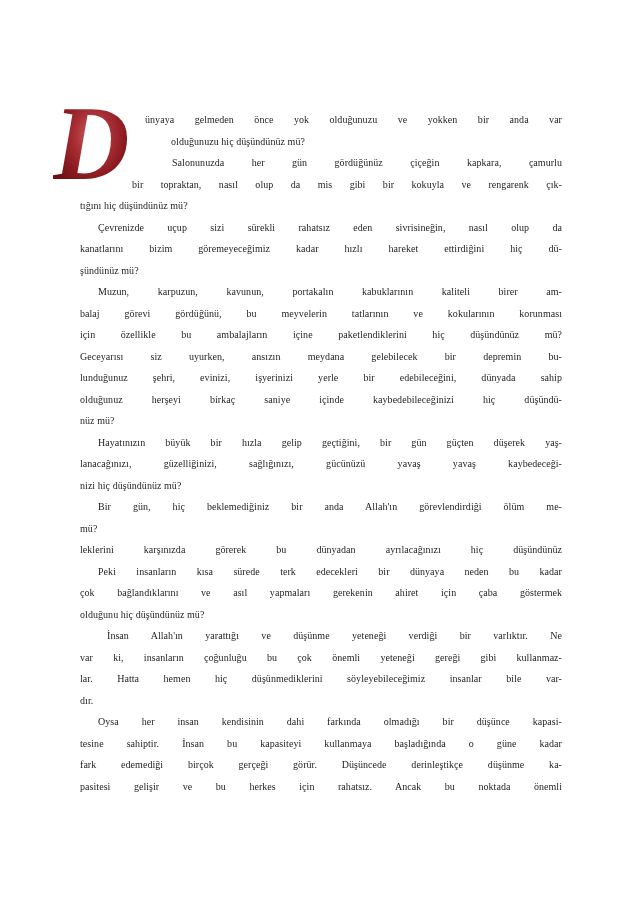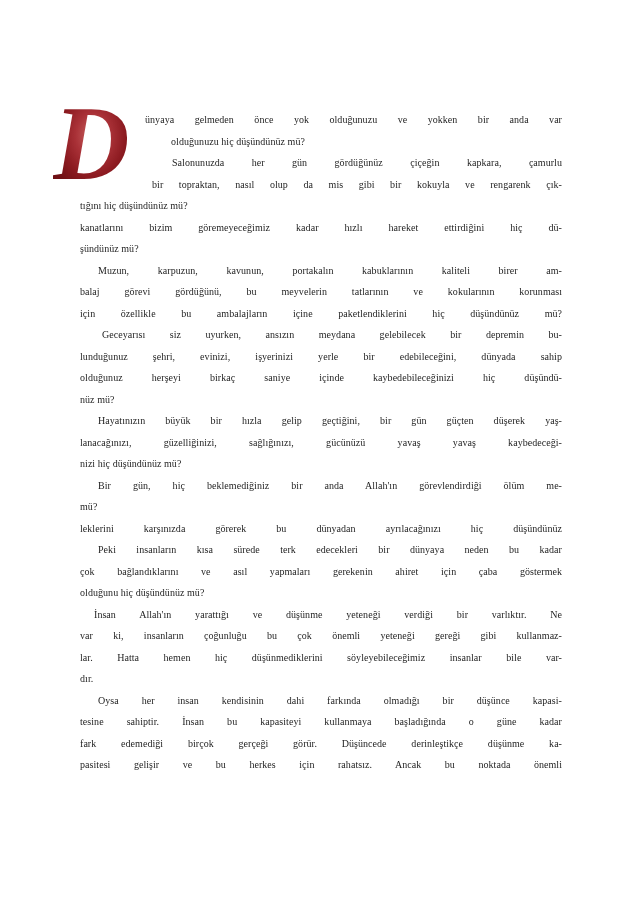--- a/index.html
+++ b/index.html
@@ -73,55 +73,56 @@
 
 <div class="page">
   <span class="dropcap">D</span>
   <div class="text-block" id="paragraphs-root" style="color: rgb(30, 30, 30);">
       <div class="paragraph">
         <div class="line" style="margin-left: 65px;">ünyaya gelmeden önce yok olduğunuzu ve yokken bir anda var</div>
         <div class="line para-last" style="margin-left: 91px;">olduğunuzu hiç düşündünüz mü?</div>
       </div>
       <div class="paragraph">
         <div class="line" style="margin-left: 92px;">Salonunuzda her gün gördüğünüz çiçeğin kapkara, çamurlu</div>
-        <div class="line" style="margin-left: 72px;">bir topraktan, nasıl olup da mis gibi bir kokuyla ve rengarenk çık-</div>
+        <div class="line" style="margin-left: 52px;">bir topraktan, nasıl olup da mis gibi bir kokuyla ve rengarenk çık-</div>
         <div class="line para-last">tığını hiç düşündünüz mü?</div>
       </div>
       <div class="paragraph">
+        <div class="line" style="margin-left: 18px;">Çevrenizde uçup sizi sürekli rahatsız eden sivrisineğin, nasıl olup da</div>
         <div class="line">kanatlarını bizim göremeyeceğimiz kadar hızlı hareket ettirdiğini hiç dü-</div>
         <div class="line para-last">şündünüz mü?</div>
       </div>
       <div class="paragraph">
         <div class="line" style="margin-left: 18px;">Muzun, karpuzun, kavunun, portakalın kabuklarının kaliteli birer am-</div>
         <div class="line">balaj görevi gördüğünü, bu meyvelerin tatlarının ve kokularının korunması</div>
         <div class="line">için özellikle bu ambalajların içine paketlendiklerini hiç düşündünüz mü?</div>
       </div>
       <div class="paragraph">
-        <div class="line" style="margin-left: 22px;">Geceyarısı siz uyurken, ansızın meydana gelebilecek bir depremin bu-</div>
+        <div class="line" style="">Geceyarısı siz uyurken, ansızın meydana gelebilecek bir depremin bu-</div>
         <div class="line">lunduğunuz şehri, evinizi, işyerinizi yerle bir edebileceğini, dünyada sahip</div>
         <div class="line">olduğunuz herşeyi birkaç saniye içinde kaybedebileceğinizi hiç düşündü-</div>
         <div class="line para-last">nüz mü?</div>
       </div>
       <div class="paragraph">
         <div class="line" style="margin-left: 18px; font-family: Liberation Serif, serif;">Hayatınızın büyük bir hızla gelip geçtiğini, bir gün güçten düşerek yaş-</div>
         <div class="line">lanacağınızı, güzelliğinizi, sağlığınızı, gücünüzü yavaş yavaş kaybedeceği-</div>
         <div class="line para-last">nizi hiç düşündünüz mü?</div>
       </div>
       <div class="paragraph">
         <div class="line" style="margin-left: 18px;">Bir gün, hiç beklemediğiniz bir anda Allah'ın görevlendirdiği ölüm me-</div>
         <div class="line para-last">mü?</div>
         <div class="line">leklerini karşınızda görerek bu dünyadan ayrılacağınızı hiç düşündünüz</div>
       </div>
       <div class="paragraph">
         <div class="line" style="margin-left: 18px;">Peki insanların kısa sürede terk edecekleri bir dünyaya neden bu kadar</div>
         <div class="line">çok bağlandıklarını ve asıl yapmaları gerekenin ahiret için çaba göstermek</div>
         <div class="line para-last">olduğunu hiç düşündünüz mü?</div>
       </div>
       <div class="paragraph">
-        <div class="line" style="margin-left: 14px;">İnsan Allah'ın yarattığı ve düşünme yeteneği verdiği bir varlıktır. Ne</div>
+        <div class="line" style="margin-left: 27px;">İnsan Allah'ın yarattığı ve düşünme yeteneği verdiği bir varlıktır. Ne</div>
         <div class="line">var ki, insanların çoğunluğu bu çok önemli yeteneği gereği gibi kullanmaz-</div>
         <div class="line">lar. Hatta hemen hiç düşünmediklerini söyleyebileceğimiz insanlar bile var-</div>
         <div class="line para-last">dır.</div>
       </div>
       <div class="paragraph">
         <div class="line" style="margin-left: 18px;">Oysa her insan kendisinin dahi farkında olmadığı bir düşünce kapasi-</div>
         <div class="line">tesine sahiptir. İnsan bu kapasiteyi kullanmaya başladığında o güne kadar</div>
         <div class="line">fark edemediği birçok gerçeği görür. Düşüncede derinleştikçe düşünme ka-</div>
         <div class="line">pasitesi gelişir ve bu herkes için rahatsız. Ancak bu noktada önemli</div>
       </div>

